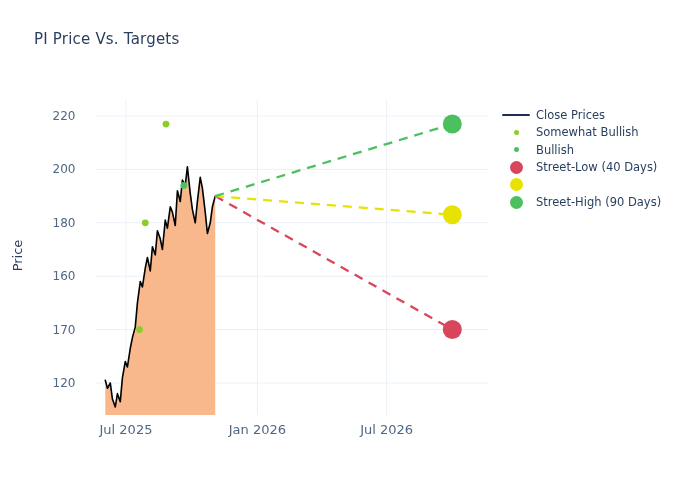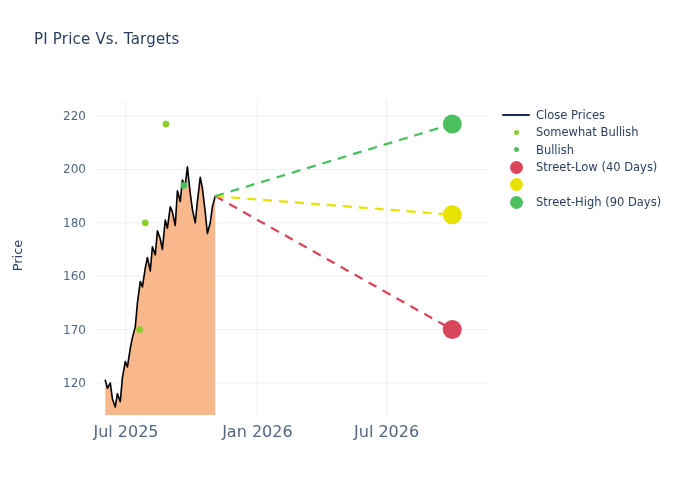--- a/index.html
+++ b/index.html
@@ -20,26 +20,26 @@
     position:absolute;left:0;top:472px;width:632px;
     text-align:left;font-size:13px;color:#2a3f5f;
   }
   .axis-title-x span{position:relative;left:-53px;}
   .axis-title-y{
     position:absolute;left:-13px;top:248px;width:60px;
     text-align:center;font-size:13px;color:#2a3f5f;
     transform:rotate(-90deg);transform-origin:center center;
   }
   .tick-y{
-    position:absolute;right:0;width:44px;text-align:right;
+    position:absolute;right:0;width:44px;text-align:center;
     font-size:12px;color:#506784;transform:translateY(-7px);
   }
   .tick-x{
     position:absolute;top:422px;width:90px;text-align:center;
-    font-size:16px;color:#506784;
+    font-size:13px;color:#506784;
   }
   .legend{position:absolute;left:500px;top:106px;}
   .legend-row{display:flex;align-items:center;height:17.5px;}
   .legend-sym{width:32px;display:flex;align-items:center;justify-content:center;flex:0 0 32px;}
   .legend-label{font-size:11.5px;color:#2a3f5f;white-space:nowrap;margin-left:4px;}
   .ldot{border-radius:50%;display:block;}
   .lline{width:28px;height:2.4px;background:#1f2c56;display:block;border-radius:1px;}
   svg{display:block;}
 </style>
 </head>

